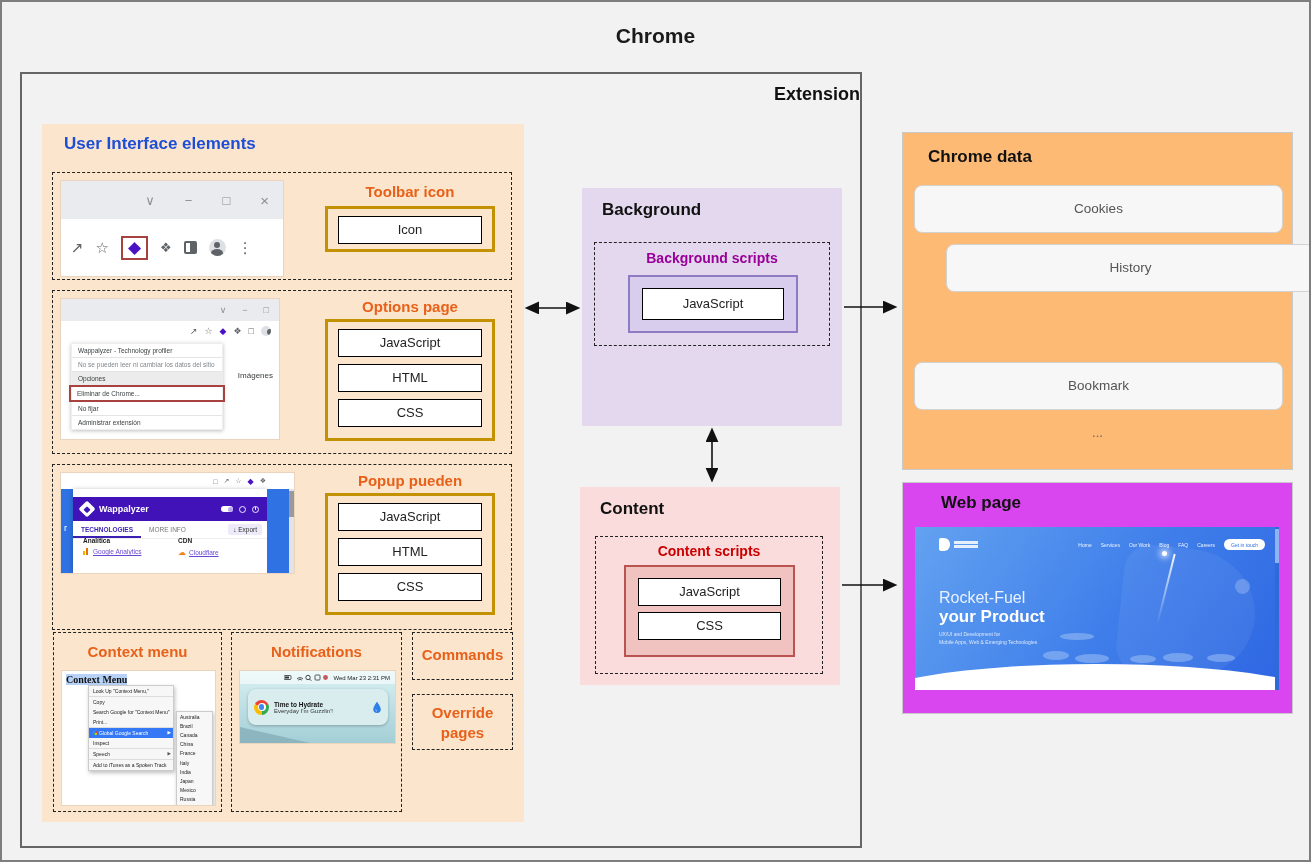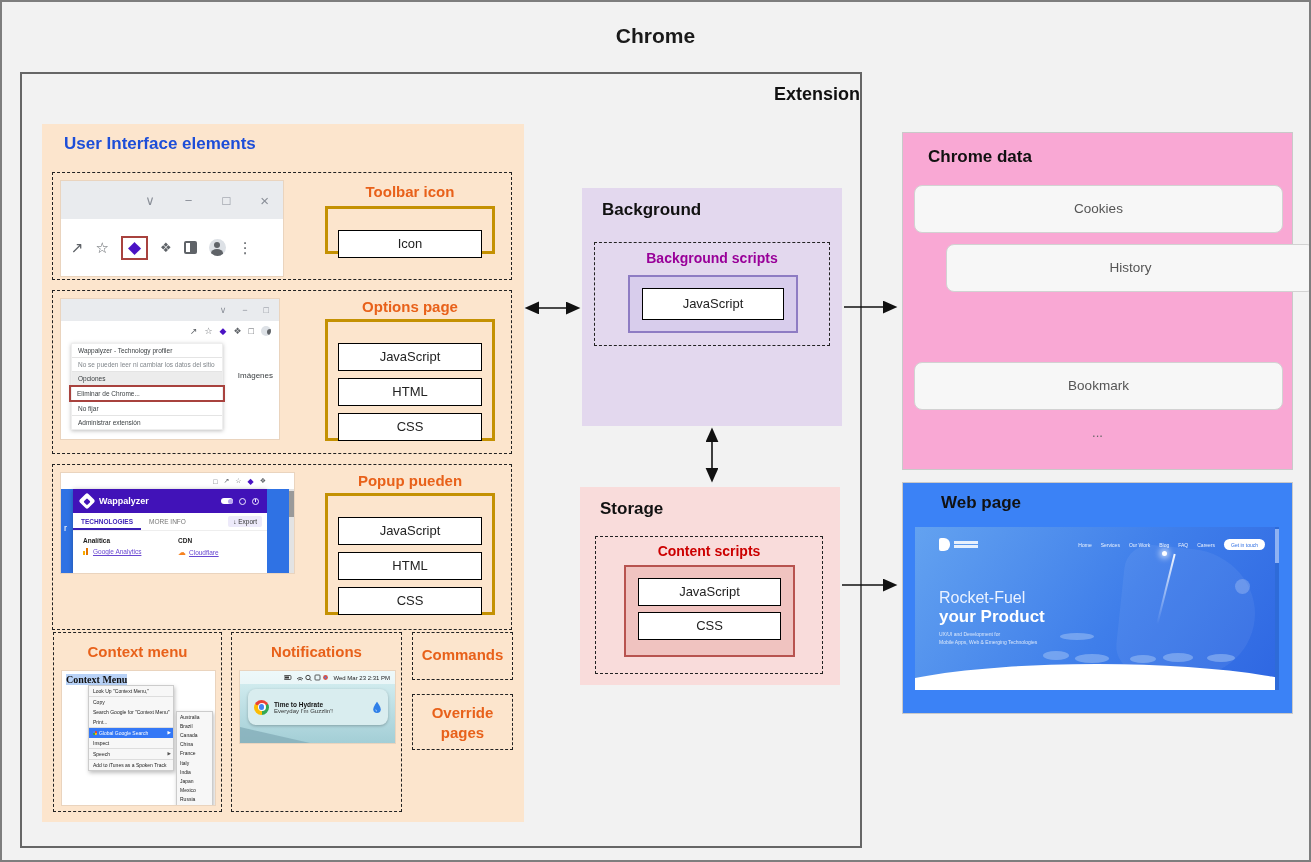--- a/index.html
+++ b/index.html
@@ -16,21 +16,21 @@
                font-size:18px; font-weight:bold; color:#111; }
 
   .ui-panel { position:absolute; left:40px; top:122px; width:482px; height:698px;
               background:#fce5cd; }
   .ui-title { position:absolute; left:22px; top:10px; font-size:17px; font-weight:bold; color:#1d4ed8; }
 
   .dash { position:absolute; border:1px dashed #222; }
   .olabel { position:absolute; left:252px; width:210px; text-align:center;
             color:#e8611a; font-weight:bold; font-size:15px; }
   .gbox { position:absolute; left:272px; width:170px; border:3px solid #c49102;
-          background:#fce5cd; padding:21px 10px; display:flex; flex-direction:column; gap:7px; }
+          background:#fce5cd; padding:7px 10px; display:flex; flex-direction:column; gap:7px; }
   .wbox { border:1.5px solid #000; background:#fff; height:28px; line-height:26px;
           text-align:center; font-size:13px; color:#222; }
 
   .shot { position:absolute; background:#fff; box-shadow:0 0 0 1px rgba(0,0,0,.07); overflow:hidden; }
   .winbar { display:flex; justify-content:flex-end; align-items:center; gap:30px;
             padding-right:14px; background:#e9ebee; color:#8a8f98; }
   .winglyph { font-size:13px; }
   .toolrow { display:flex; align-items:center; gap:12px; padding-left:10px; background:#fff; }
   .ticon { font-size:15px; color:#5f6368; }
   .redframe { border:2px solid #a8423e; padding:0 5px; line-height:20px; }
@@ -49,21 +49,21 @@
   .mini-ic { font-size:9px; }
   .menu-card { position:absolute; background:#fff; box-shadow:0 1px 4px rgba(0,0,0,.25);
                border:1px solid #eee; font-size:6.5px; color:#3c4043; }
   .menu-item { padding:3px 6px; }
   .menu-div { border-top:1px solid #e4e4e4; }
   .hoveritem { background:#ececec; }
   .redoutline { border:2px solid #a8423e; margin:0 -3px; }
 
   
   .p-card { position:absolute; background:#fff; box-shadow:0 1px 5px rgba(0,0,0,.3); }
-  .p-header { height:24px; background:#4112b8; display:flex; align-items:center; padding:0 8px; gap:6px; }
+  .p-header { height:24px; background:#4112b8; display:flex; align-items:center; padding:0 8px; gap:6px;margin-top:8px; }
   .wlogo { width:12px; height:12px; background:#fff; transform:rotate(45deg); border-radius:2px; position:relative; }
   .wlogo::before { content:""; position:absolute; inset:3.5px; background:#4112b8; border-radius:1px; }
   .p-name { color:#fff; font-weight:bold; font-size:9px; flex:1; }
   .p-toggle { width:12px; height:6px; background:#fff; border-radius:3px; position:relative; }
   .p-toggle::before { content:""; position:absolute; right:0.5px; top:0.5px; width:5px; height:5px;
                       border-radius:50%; background:#b9a7ee; }
   .p-gear, .p-clock { width:7px; height:7px; border:1.2px solid #efeaff; border-radius:50%; position:relative; }
   .p-clock::before { content:""; position:absolute; left:2.2px; top:0.8px; width:1px; height:2.5px; background:#efeaff; }
   .p-tabs { height:18px; display:flex; align-items:center; border-bottom:1px solid #eee;
             font-size:6.5px; position:relative; }
@@ -124,29 +124,29 @@
   .ct-panel { position:absolute; left:578px; top:485px; width:260px; height:198px; background:#f9dcdb; }
   .ct-dash { left:15px; top:49px; width:228px; height:138px; }
   .red-label { position:absolute; top:6px; left:0; width:100%; text-align:center;
                color:#cc0000; font-weight:bold; font-size:14px; }
   .red-cont { position:absolute; left:28px; top:28px; width:171px; height:92px;
               background:#f0c3c0; border:2px solid #b8534f; padding:11px 12px;
               display:flex; flex-direction:column; gap:6px; }
 
   
   .cd-panel { position:absolute; left:900px; top:130px; width:391px; height:338px;
-              background:#f9a8d4; border:1px solid #c9c9c9; }
+              background:#fdba74; border:1px solid #c9c9c9; }
   .cd-item { position:absolute; left:11px; width:369px; height:48px; background:#f7f7f7;
              border:1px solid #d2d2d2; border-radius:8px; text-align:center; line-height:46px;
              font-size:13.5px; color:#555; }
   .cd-more { position:absolute; left:0; width:100%; top:292px; text-align:center; color:#666; font-size:13px; }
 
   
   .wp-panel { position:absolute; left:900px; top:480px; width:391px; height:232px;
-              background:#3b82f6; border:1px solid #c9c9c9; }
+              background:#d946ef; border:1px solid #c9c9c9; }
   .wp-shot { position:absolute; left:12px; top:44px; width:364px; height:163px; overflow:hidden;
              background:linear-gradient(125deg,#63a2f0 0%,#3f7eea 55%,#2e66e2 100%); }
   .wp-logo { position:absolute; left:24px; top:11px; display:flex; gap:4px; align-items:center; }
   .wp-logo-glyph { width:11px; height:13px; background:#fff; border-radius:2px 6px 6px 2px; }
   .wp-logo-lines span { display:block; width:24px; height:2.5px; background:rgba(255,255,255,.85); margin:1.5px 0; }
   .wp-nav { position:absolute; right:14px; top:12px; display:flex; gap:9px; align-items:center; }
   .wp-nav-item { font-size:5px; color:rgba(255,255,255,.9); }
   .wp-cta { font-size:5px; color:#2f6fe3; background:#fff; border-radius:8px; padding:2.5px 7px; }
   .wp-hero1 { position:absolute; left:24px; top:62px; font-size:16px; font-weight:300; color:#eaf2ff; }
   .wp-hero2 { position:absolute; left:24px; top:80px; font-size:17px; font-weight:bold; color:#fff; }
@@ -378,21 +378,21 @@
     <div class="panel-title">Background</div>
     <div class="dash bg-dash">
       <div class="mag-label">Background scripts</div>
       <div class="purp-cont">
         <div class="wbox">JavaScript</div>
       </div>
     </div>
   </div>
 
   <div class="ct-panel">
-    <div class="panel-title">Storage</div>
+    <div class="panel-title">Content</div>
     <div class="dash ct-dash">
       <div class="red-label">Content scripts</div>
       <div class="red-cont">
         <div class="wbox">JavaScript</div>
         <div class="wbox">CSS</div>
       </div>
     </div>
   </div>
 
   <div class="cd-panel">

